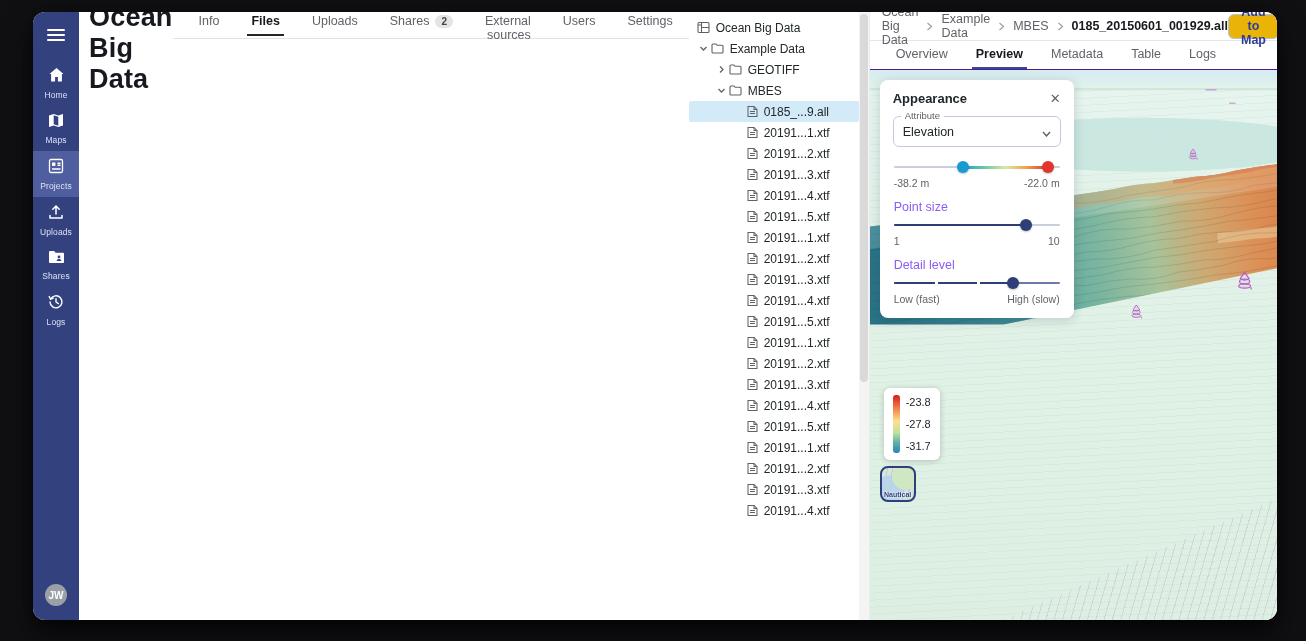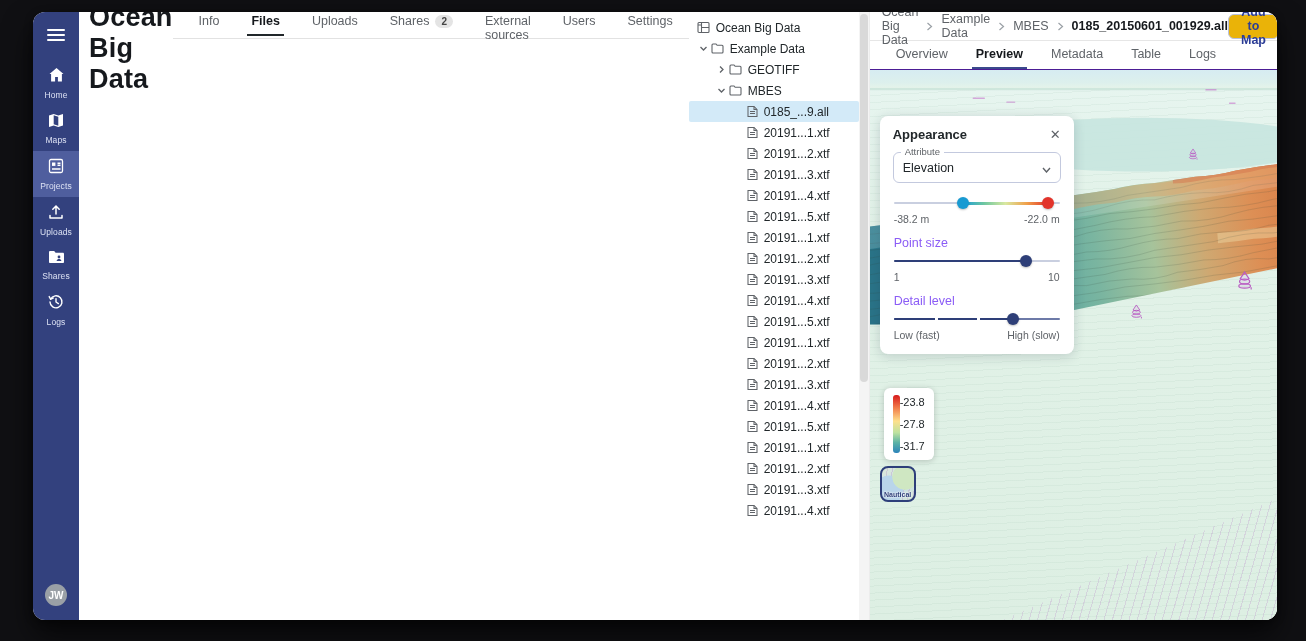--- a/index.html
+++ b/index.html
@@ -14,21 +14,21 @@
   .rail-item{width:46px;padding:7px 0 6px;display:flex;flex-direction:column;align-items:center;gap:3px;cursor:pointer;}
   .rail-item.active{background:#4f5e9e;}
   .rail-item .lbl{font-size:8.5px;color:#dde2f4;letter-spacing:.1px;}
   .rail-avatar{position:absolute;bottom:14px;left:50%;transform:translateX(-50%);width:22px;height:22px;border-radius:50%;
     background:#9aa0a6;color:#fff;font-size:10px;font-weight:700;display:flex;align-items:center;justify-content:center;cursor:pointer;}
 
   
   .main{flex:1;display:flex;flex-direction:row;background:#fff;min-width:0;}
   .app-header{height:73px;display:flex;align-items:center;padding-left:10px;}
   .app-title{font-size:27px;font-weight:700;color:#16191d;letter-spacing:.2px;margin:0;}
-  .main-tabs{height:26px;display:flex;align-items:flex-start;padding-left:10px;border-bottom:1px solid #e2e2e2;gap:0;}
+  .main-tabs{height:26px;display:flex;align-items:flex-start;padding-left:10px;border-bottom:1px solid #e2e2e2;gap:0;text-align:right;}
   .mtab{font-size:12.5px;color:#5f6368;padding:2px 16px 8px;cursor:pointer;position:relative;display:flex;align-items:center;gap:6px;}
   .mtab.active{color:#16191d;font-weight:700;}
   .mtab.active::after{content:"";position:absolute;left:12px;right:12px;bottom:0;height:2px;background:#21272a;}
   .badge{background:#e4e4e4;color:#444;font-size:10px;font-weight:600;border-radius:8px;padding:1px 6px;}
 
   .content-row{flex:1;display:flex;min-height:0;}
 
   
   .tree-panel{width:170px;flex:0 0 170px;padding-top:5px;overflow:hidden;}
   .tree-row{height:21px;display:flex;align-items:center;font-size:12px;color:#21272a;cursor:pointer;white-space:nowrap;}
@@ -59,21 +59,21 @@
     background:linear-gradient(180deg,#e7f5f0 0%,#e2f2e8 28%,#ddefe3 100%);}
   .map::before{content:"";position:absolute;inset:0;
     background:repeating-linear-gradient(-3deg,rgba(140,180,160,.10) 0 1px,transparent 1px 7px);}
   .hatch{position:absolute;inset:0;pointer-events:none;
     background:repeating-linear-gradient(106deg,rgba(178,112,196,.22) 0 1px,transparent 1px 8px);
     clip-path:polygon(23.4% 100%,100% 64.8%,100% 100%);}
   .scene{position:absolute;inset:0;}
 
   
   .panel{position:absolute;left:10px;top:10px;width:168px;background:#fff;border-radius:8px;
-    box-shadow:0 2px 12px rgba(30,40,60,.18);padding:11px 13px 13px;z-index:5;margin-top:36px;}
+    box-shadow:0 2px 12px rgba(30,40,60,.18);padding:11px 13px 13px;z-index:5;}
   .panel-head{display:flex;justify-content:space-between;align-items:center;margin-bottom:10px;}
   .panel-title{font-size:13px;font-weight:700;color:#21272a;}
   .close-x{color:#5f6368;font-size:13px;cursor:pointer;line-height:1;}
   .field{position:relative;border:1px solid #c3c9de;border-radius:6px;height:29px;display:flex;align-items:center;
     padding:0 9px;margin-bottom:13px;cursor:pointer;background:#fff;}
   .field .flabel{position:absolute;top:-7px;left:7px;background:#fff;padding:0 4px;font-size:9.5px;color:#5f6368;}
   .field .fval{font-size:12.5px;color:#21272a;display:flex;align-items:center;gap:7px;flex:1;}
   .chip{width:16px;height:12px;border-radius:2px;border:1px solid rgba(0,0,0,.12);
     background:linear-gradient(90deg,#3a7bd5,#52bf84,#f4e04d,#ef8633,#e0393b);}
   .fchev{color:#5f6368;}
@@ -84,21 +84,21 @@
     background:linear-gradient(90deg,#1b9ed8,#6fc7a0,#d9e8a0,#f0a04a,#e2342b);}
   .handle{position:absolute;top:1px;width:12px;height:12px;border-radius:50%;transform:translateX(-50%);
     box-shadow:0 1px 2px rgba(0,0,0,.25);cursor:pointer;}
   .h-blue{background:#189ad2;} .h-red{background:#e2342b;} .h-navy{background:#2e3f78;}
   .tick{position:absolute;top:5px;width:3px;height:4px;background:#fff;}
   .sl-labels{display:flex;justify-content:space-between;font-size:10.5px;color:#5f6368;margin:3px 1px 0;}
   .sec-label{font-size:12.5px;color:#8b5cf6;margin:11px 1px 4px;}
 
   
   .legend{position:absolute;left:14px;top:318px;background:#fff;border-radius:6px;box-shadow:0 1px 6px rgba(0,0,0,.2);
-    padding:7px 9px;display:flex;z-index:4;}
+    padding:7px 9px;display:flex;gap:6px;z-index:4;}
   .legend-bar{width:7px;height:58px;border-radius:3px;
     background:linear-gradient(180deg,#d7191c 0%,#f17c4a 22%,#fee08b 45%,#bde2a0 65%,#5cb2a5 82%,#2b83ba 100%);}
   .legend-labels{display:flex;flex-direction:column;justify-content:space-between;font-size:11px;color:#21272a;padding:1px 0;}
 
   
   .basemap{position:absolute;left:10px;top:396px;width:36px;height:36px;border-radius:8px;border:2px solid #2e3f7a;
     box-sizing:border-box;cursor:pointer;z-index:4;overflow:hidden;
     background:
       radial-gradient(circle at 72% 28%,#cfe7c2 0 38%,transparent 40%),
       radial-gradient(circle at 22% 68%,#b9d5ea 0 42%,transparent 44%),

